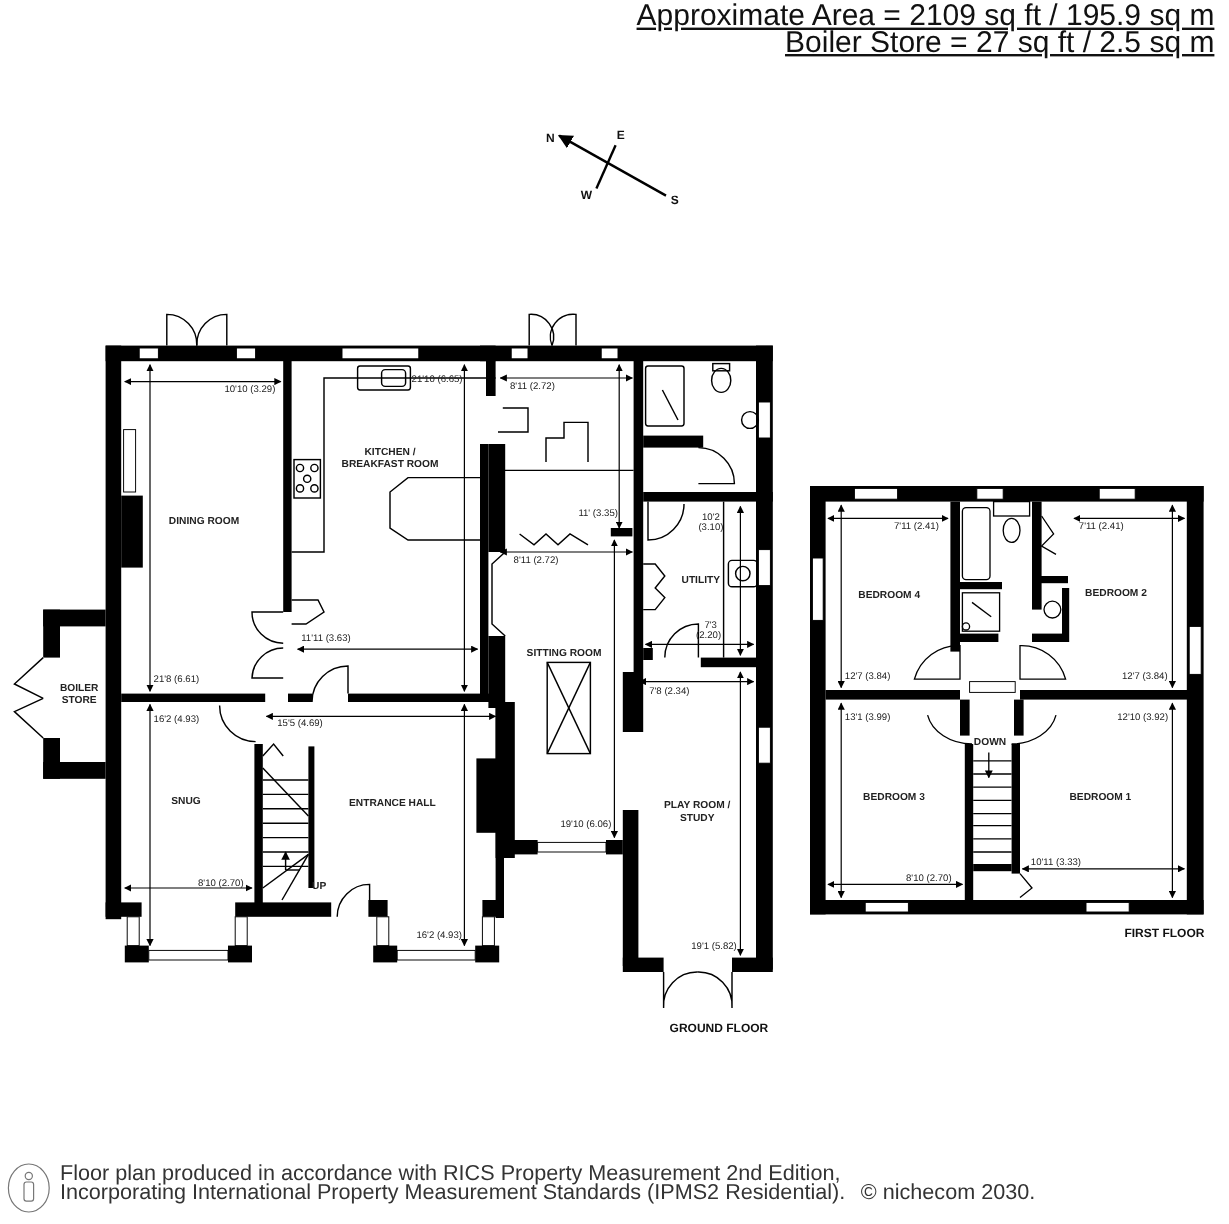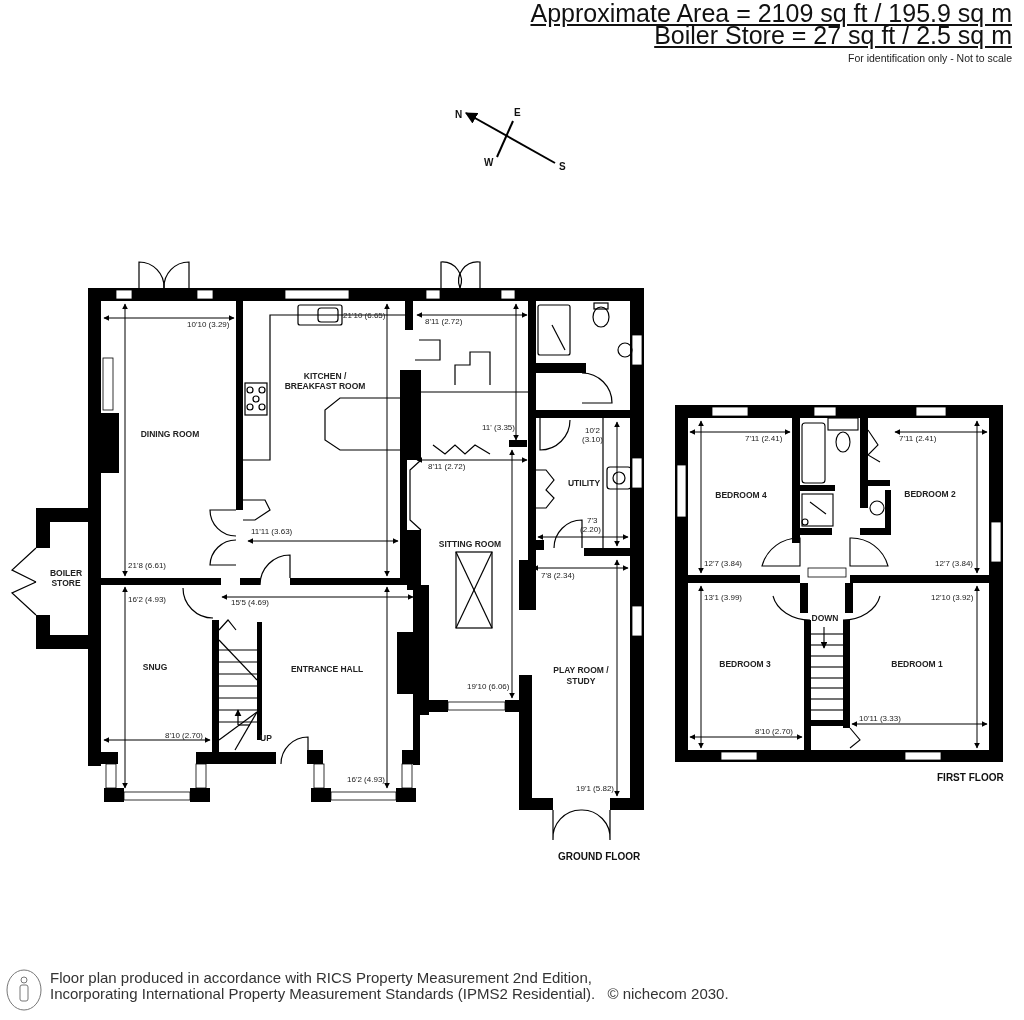--- a/index.html
+++ b/index.html
@@ -4,30 +4,29 @@
 <style>
   html,body{margin:0;padding:0;background:#ffffff;}
   body{width:1024px;height:1020px;position:relative;overflow:hidden;font-family:"Liberation Sans",sans-serif;color:#111;}
   .area-block{position:absolute;right:12px;top:2px;text-align:right;}
   .area-line{font-size:25px;line-height:22px;color:#111;text-decoration:underline;}
   .note{font-size:10.5px;margin-top:6px;color:#222;}
   svg{position:absolute;left:0;top:0;}
   .lbl{font-family:"Liberation Sans",sans-serif;font-weight:bold;font-size:8.5px;fill:#222;text-anchor:middle;}
   .dim{font-family:"Liberation Sans",sans-serif;font-size:8px;fill:#222;}
   .floorlbl{font-family:"Liberation Sans",sans-serif;font-weight:bold;font-size:10px;fill:#111;}
-  .footer{position:absolute;left:50px;top:970px;font-size:15px;line-height:15.5px;color:#333;}
+  .footer{position:absolute;left:50px;top:970px;font-size:18px;line-height:15.5px;color:#333;}
   .footer-icon{position:absolute;left:4px;top:968px;}
 </style>
 </head>
 <body>
 
 <div class="area-block">
   <div class="area-line">Approximate Area = 2109 sq ft / 195.9 sq m</div>
   <div class="area-line">Boiler Store = 27 sq ft / 2.5 sq m</div>
-  <div class="note">For identification only - Not to scale</div>
 </div>
 
 <svg width="1024" height="1020" viewBox="0 0 1024 1020">
   <defs>
     <marker id="ah" viewBox="0 0 10 10" refX="9" refY="5" markerWidth="6" markerHeight="6" orient="auto-start-reverse">
       <path d="M0,0 L10,5 L0,10 z" fill="#000"></path>
     </marker>
   </defs>
 
   <g>

